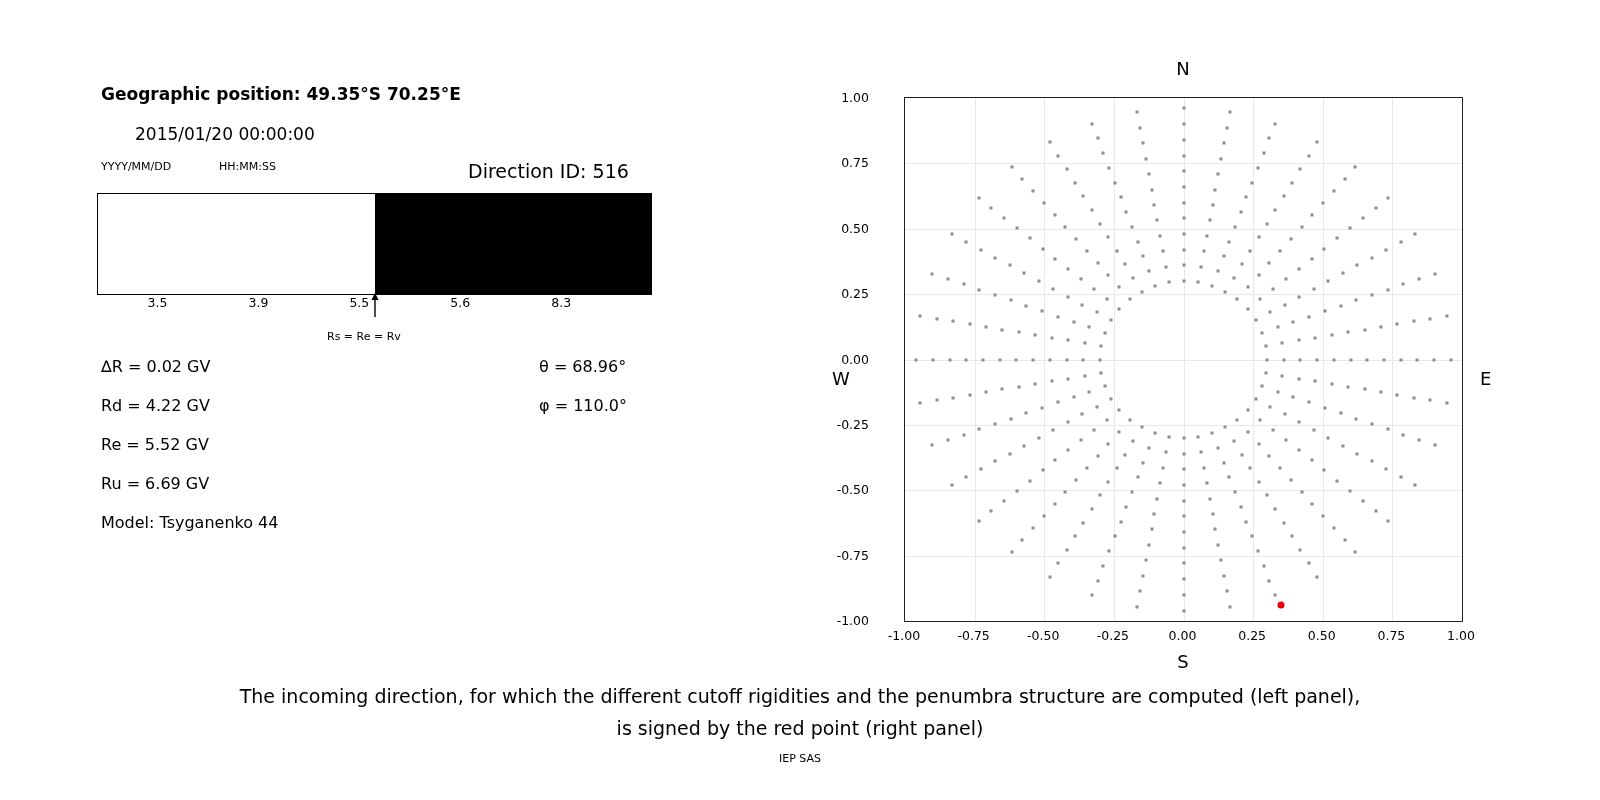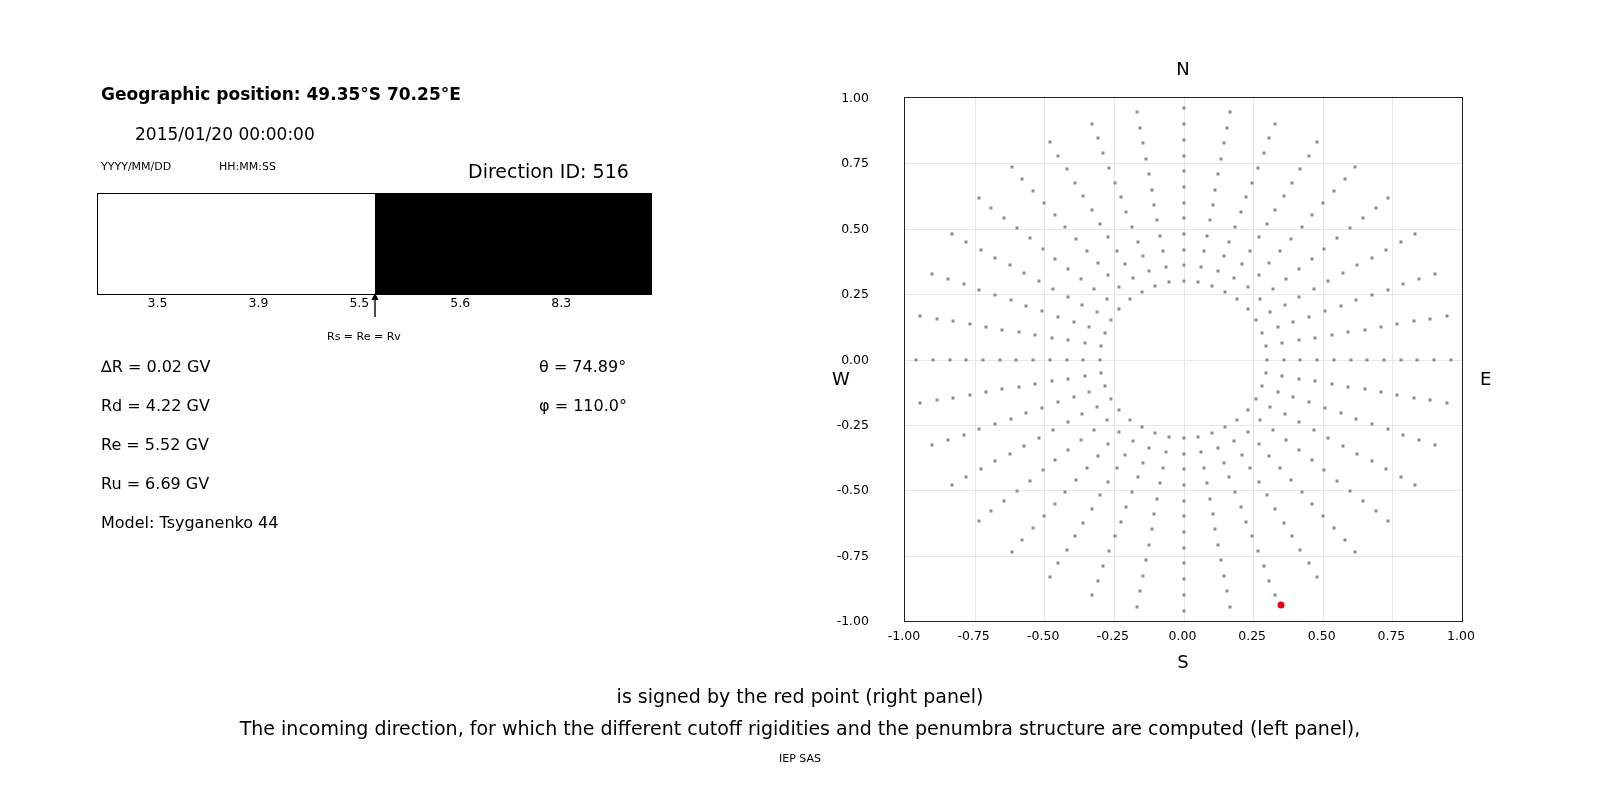--- a/index.html
+++ b/index.html
@@ -217,21 +217,21 @@
   <div class="txt-rsrerv">Rs = Re = Rv</div>
 
   <div id="stats-left">
       <div class="stat stat-l" style="top: 357px;">∆R = 0.02 GV</div>
       <div class="stat stat-l" style="top: 396px;">Rd = 4.22 GV</div>
       <div class="stat stat-l" style="top: 435px;">Re = 5.52 GV</div>
       <div class="stat stat-l" style="top: 474px;">Ru = 6.69 GV</div>
       <div class="stat stat-l" style="top: 513px;">Model: Tsyganenko 44</div>
     </div>
   <div id="stats-right">
-      <div class="stat stat-r" style="top: 357px;">θ = 74.89°</div>
+      <div class="stat stat-r" style="top: 357px;">θ = 68.96°</div>
       <div class="stat stat-r" style="top: 396px;">φ = 110.0°</div>
     </div>
 </div>
 
 <div id="right-panel">
 
   <div class="compass" id="c-n">N</div>
   <div class="compass" id="c-s">S</div>
   <div class="compass" id="c-w">W</div>
   <div class="compass" id="c-e">E</div>
@@ -704,16 +704,16 @@
       <div class="xtick" style="left: 292.875px;">-0.25</div>
       <div class="xtick" style="left: 362.5px;">0.00</div>
       <div class="xtick" style="left: 432.125px;">0.25</div>
       <div class="xtick" style="left: 501.75px;">0.50</div>
       <div class="xtick" style="left: 571.375px;">0.75</div>
       <div class="xtick" style="left: 641px;">1.00</div>
     </div>
 </div>
 
 <div id="caption">
+  <div>The incoming direction, for which the different cutoff rigidities and the penumbra structure are computed (left panel),</div>
   <div>is signed by the red point (right panel)</div>
-  <div>The incoming direction, for which the different cutoff rigidities and the penumbra structure are computed (left panel),</div>
 </div>
 <div id="footer">IEP SAS</div>
 
 </body></html>

